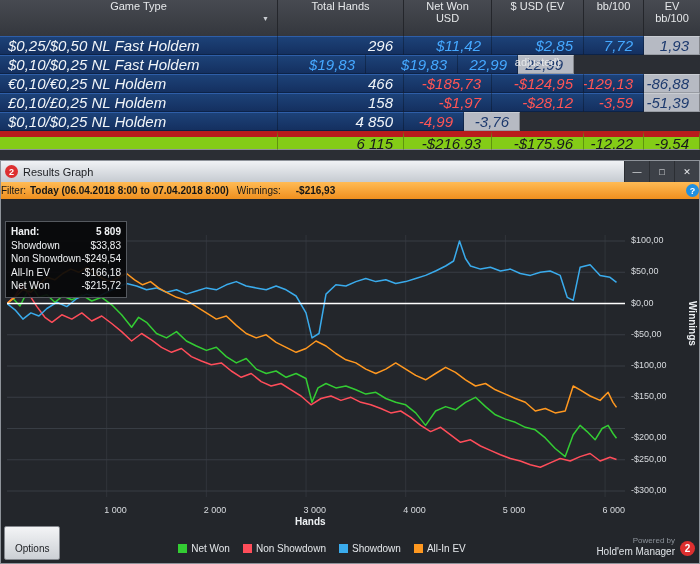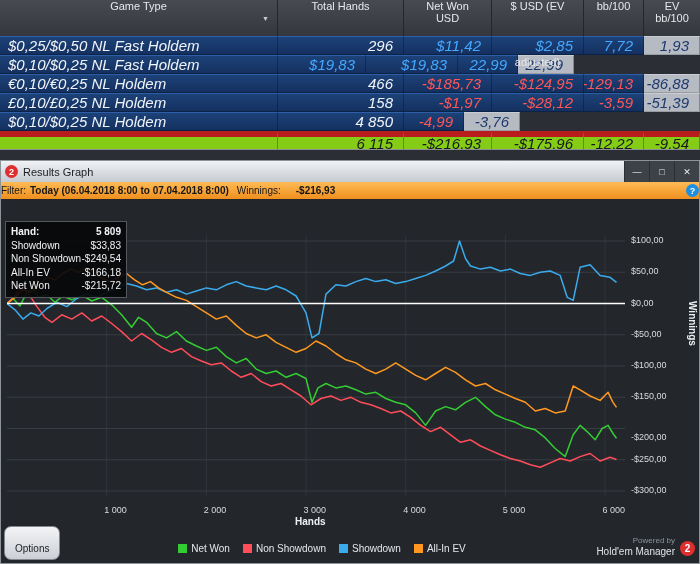--- a/index.html
+++ b/index.html
@@ -47,21 +47,21 @@
   .xtick { position:absolute; font-size:9px; color:#d8dbdf; width:40px; text-align:right; }
   .axis-x-label { position:absolute; left:294px; top:317px; font-size:10px; font-weight:bold; color:#eef1f4; }
   .axis-y-label { position:absolute; right:1px; top:102px; font-size:10px; font-weight:bold; color:#eef1f4; writing-mode:vertical-rl; }
 
   .tooltip { position:absolute; left:4px; top:22px; width:122px; background:rgba(8,8,10,0.92); border:1px solid #55595f; font-size:10px; color:#f0f2f4; padding:3px 5px 4px 5px; }
   .trow2 { display:flex; justify-content:space-between; line-height:13.5px; }
   .trow2.first { font-weight:bold; }
 
   .bottom-bar { position:absolute; bottom:0; left:0; right:0; height:30px; background:#23262b; display:flex; align-items:center; justify-content:center; }
   .options-btn { position:absolute; left:3px; bottom:3px; height:17px; padding:16px 10px; font-size:10px; color:#1c1e22;
-    background:linear-gradient(#f3f4f6,#ccd0d5); border:1px solid #84888e; border-radius:7px; font-family:"Liberation Sans", sans-serif; }
+    background:linear-gradient(#f3f4f6,#ccd0d5); border:1px solid #84888e; border-radius:2px; font-family:"Liberation Sans", sans-serif; }
   .legend { display:flex; gap:13px; align-items:center; transform:translateX(-28px); }
   .legend-item { display:flex; gap:4px; align-items:center; font-size:10px; color:#e4e7ea; }
   .legend-swatch { width:9px; height:9px; display:inline-block; }
   .powered { position:absolute; right:24px; top:2px; text-align:right; line-height:11px; }
   .p1 { font-size:8px; color:#8d939b; }
   .p2 { font-size:10px; color:#dfe3e7; }
   .brand-badge { position:absolute; right:4px; top:8px; width:15px; height:15px; border-radius:50%; background:#dd2f2f; color:#fff; font-size:10px; font-weight:bold; display:flex; align-items:center; justify-content:center; }
 </style>
 </head>
 <body>

